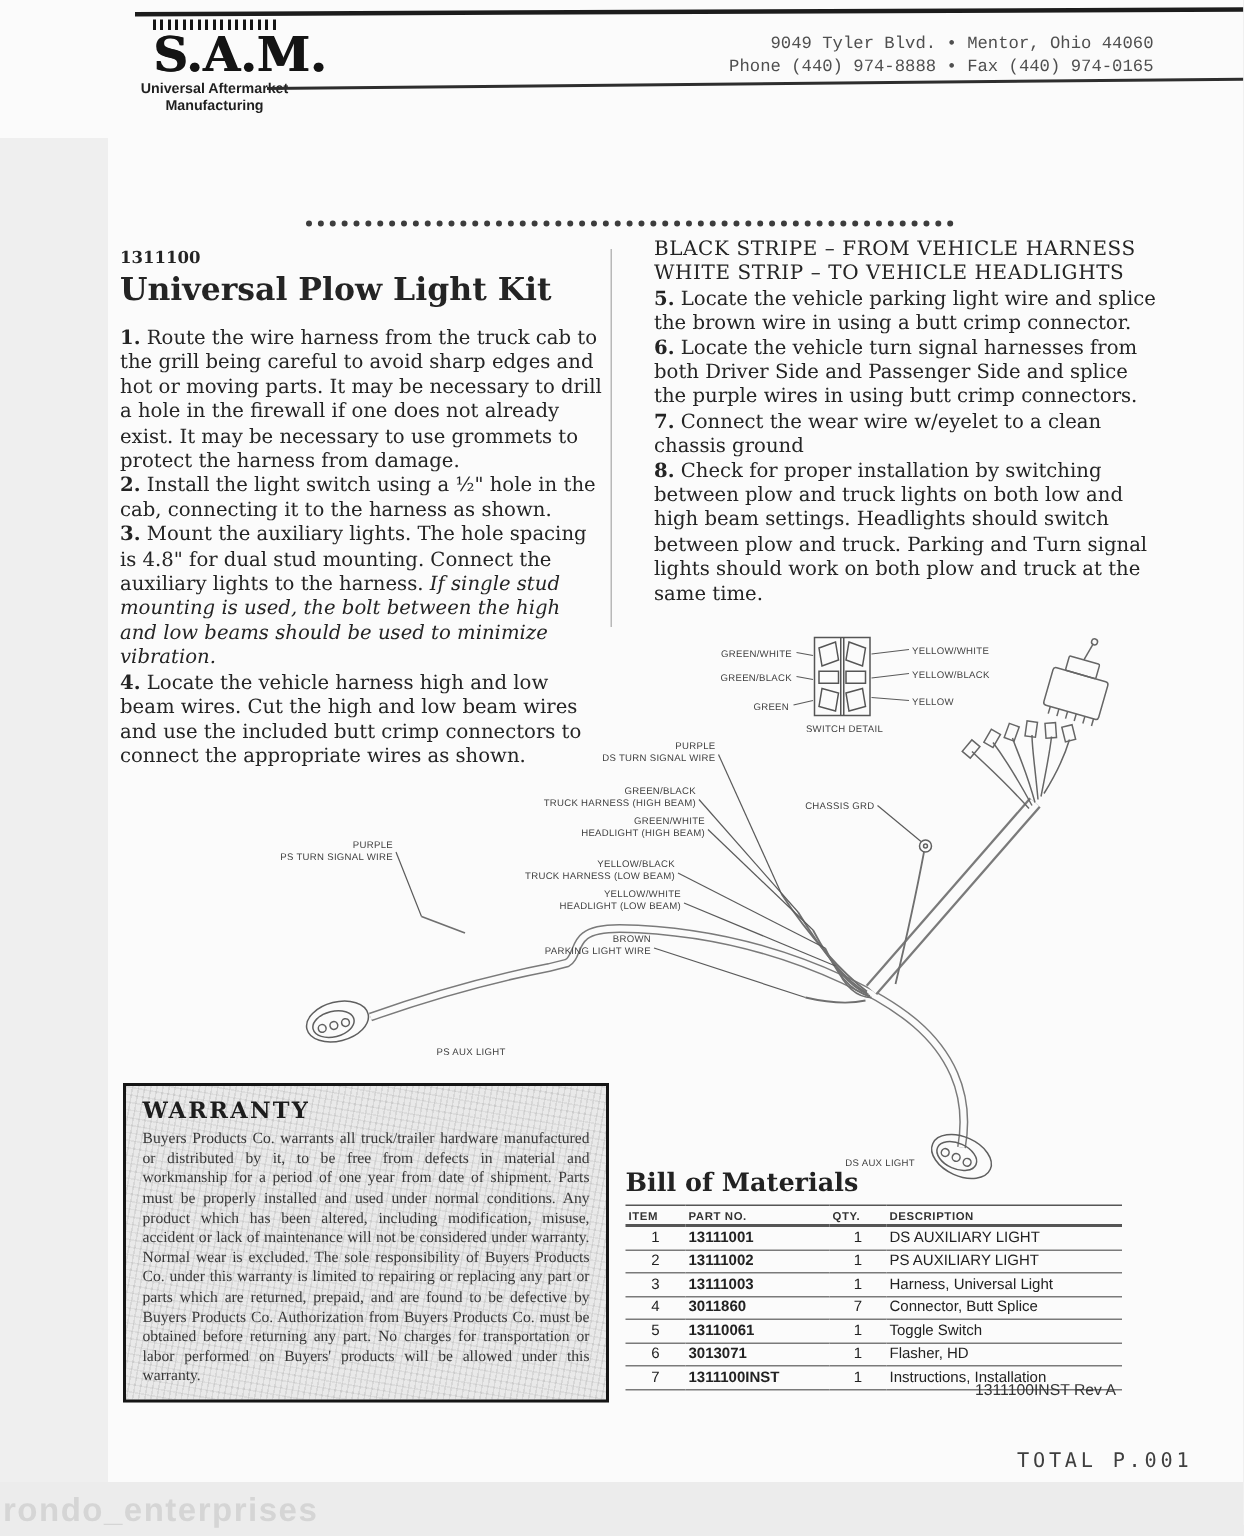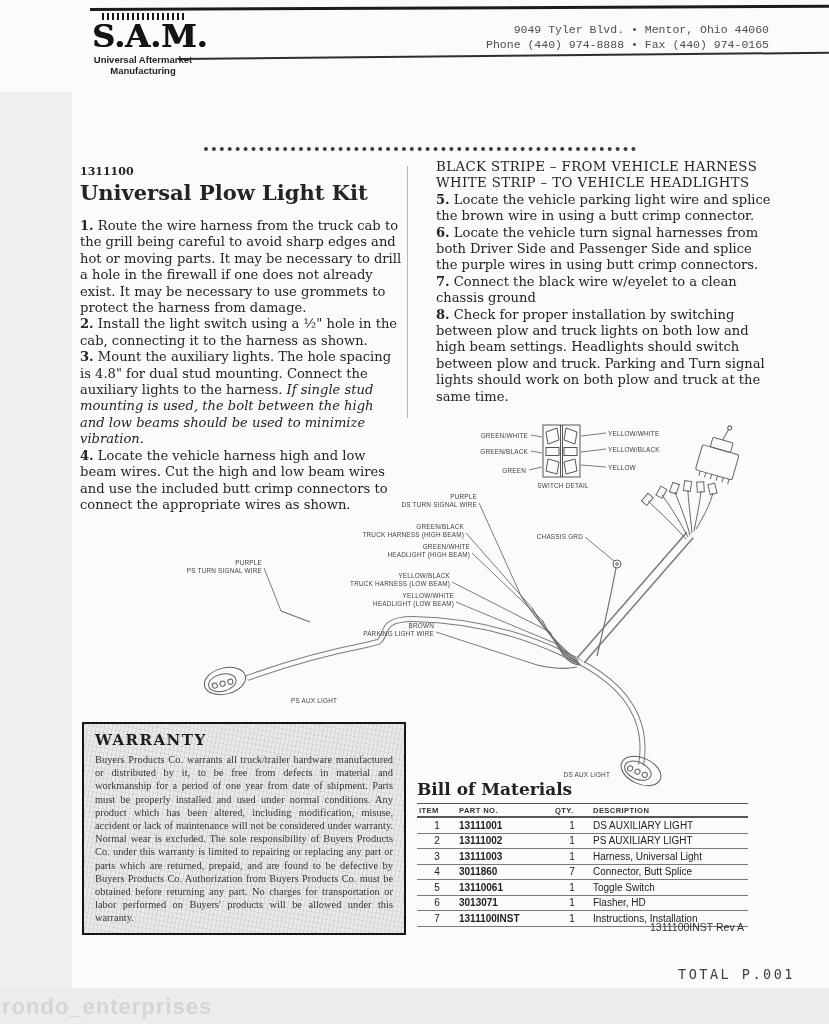--- a/index.html
+++ b/index.html
@@ -6,21 +6,21 @@
   .page { position:relative; width:829px; height:1024px; background:#fbfbfb;
           font-family:"DejaVu Serif", serif; color:#2b2b2b; overflow:hidden; }
   .shadow-left  { position:absolute; left:0; top:92px; width:72px; height:932px; background:#efefef; }
   .shadow-bottom{ position:absolute; left:0; top:988px; width:829px; height:36px; background:#ececec; }
 
   
   .rule-top { position:absolute; left:90px; top:8px; width:739px; height:3px; background:#1c1c1c;
               transform:rotate(-0.25deg); transform-origin:left center; }
   .logo { position:absolute; left:92px; top:13px; width:102px; text-align:center; }
   .logo-stripes { height:7px; margin:0 10px 1px; background:repeating-linear-gradient(90deg,#161616 0 2px, transparent 2px 5px); }
-  .logo-sam { font-weight:bold; font-size:32px; line-height:31px; color:#141414; text-shadow:0.6px 0 #141414; }
+  .logo-sam { font-weight:bold; font-size:32px; line-height:31px; color:#141414; text-shadow:0.6px 0 #141414;margin-left:10px; }
   .logo-sub { font-family:"Liberation Sans",sans-serif; font-weight:bold; font-size:9.5px; line-height:10.5px; color:#1f1f1f; margin-top:3px; }
   .addr { position:absolute; right:60px; top:23px; text-align:right;
           font-family:Liberation Mono, monospace; font-size:11.5px; line-height:14.5px; color:#4f4f4f; }
   .rule-mid { position:absolute; left:178px; top:58px; width:651px; height:2px; background:#2e2e2e;
               transform:rotate(-0.55deg); transform-origin:left center; }
 
   
   .title { position:absolute; left:0; top:91px; width:829px; margin:0; text-align:center;
            font-size:37px; font-weight:normal; letter-spacing:-1px; color:#2e2e2e; }
   .title-dots { position:absolute; left:204px; top:147px; width:432px; height:0; border-top:4px dotted #3d3d3d; }
@@ -99,21 +99,21 @@
 
   <div class="col-divider"></div>
 
   <div class="col col-right">
     <div class="rc-head">
       <span>BLACK STRIPE – FROM VEHICLE HARNESS</span><br>
       <span>WHITE STRIP – TO VEHICLE HEADLIGHTS</span>
     </div>
     <p class="step"><b>5.</b> <span>Locate the vehicle parking light wire and splice the brown wire in using a butt crimp connector.</span></p>
     <p class="step"><b>6.</b> <span>Locate the vehicle turn signal harnesses from both Driver Side and Passenger Side and splice the purple wires in using butt crimp connectors.</span></p>
-    <p class="step"><b>7.</b> <span>Connect the black wire w/eyelet to a clean chassis ground</span></p>
+    <p class="step"><b>7.</b> <span>Connect the wear wire w/eyelet to a clean chassis ground</span></p>
     <p class="step"><b>8.</b> <span>Check for proper installation by switching between plow and truck lights on both low and high beam settings. Headlights should switch between plow and truck. Parking and Turn signal lights should work on both plow and truck at the same time.</span></p>
   </div>
 
   <svg class="diagram" width="829" height="395" viewBox="0 0 829 395">
 
     <g>
       <path d="M247,263 C292,247 335,236 366,230 L378,227 C384,224 383,214 390,209 C395,205 403,204 413,204 C472,205 523,220 562,238 C603,257 625,276 636,301 C643,317 644,333 641,350" fill="none" stroke="#7a7a7a" stroke-width="6"></path>
       <path d="M247,263 C292,247 335,236 366,230 L378,227 C384,224 383,214 390,209 C395,205 403,204 413,204 C472,205 523,220 562,238 C603,257 625,276 636,301 C643,317 644,333 641,350" fill="none" stroke="#fbfbfb" stroke-width="4"></path>
     </g>
 

